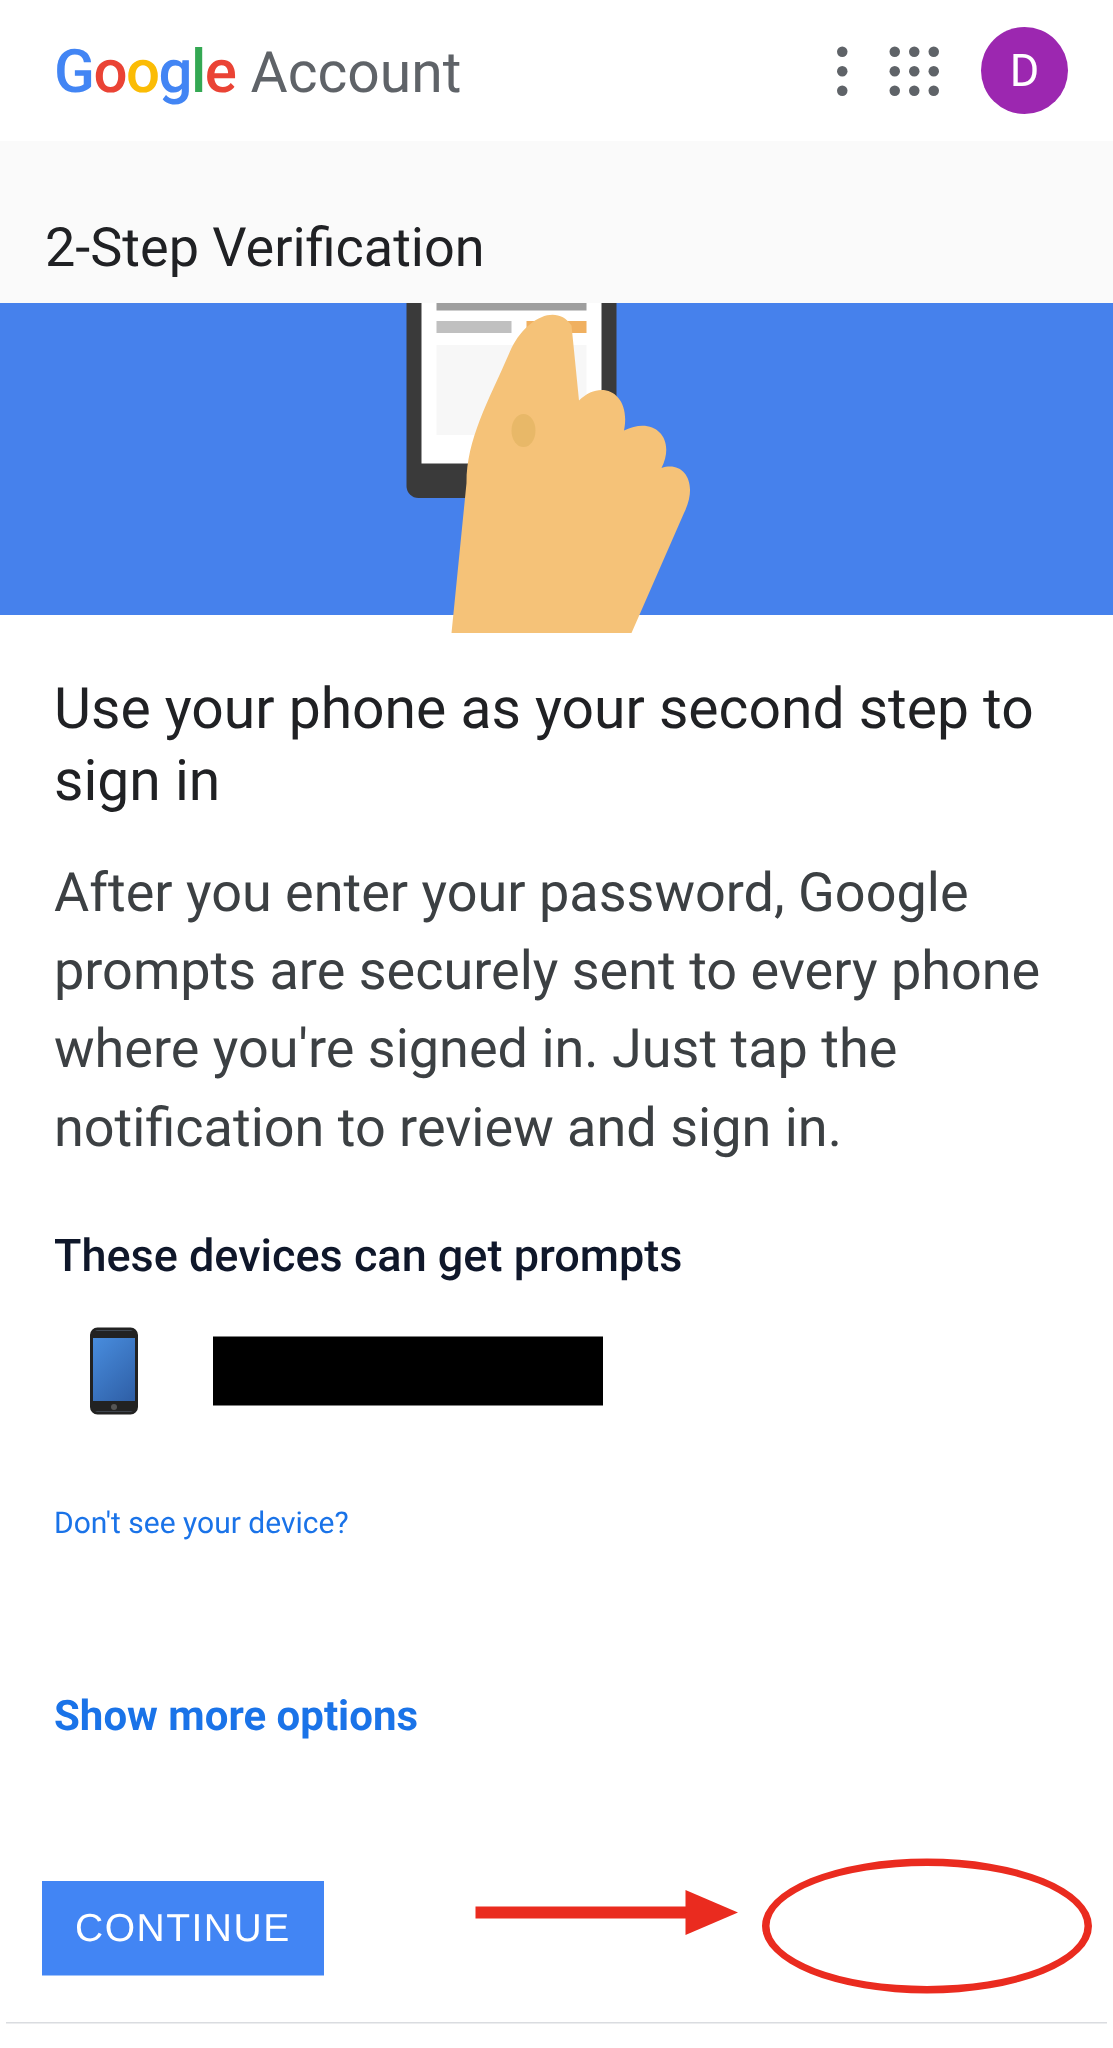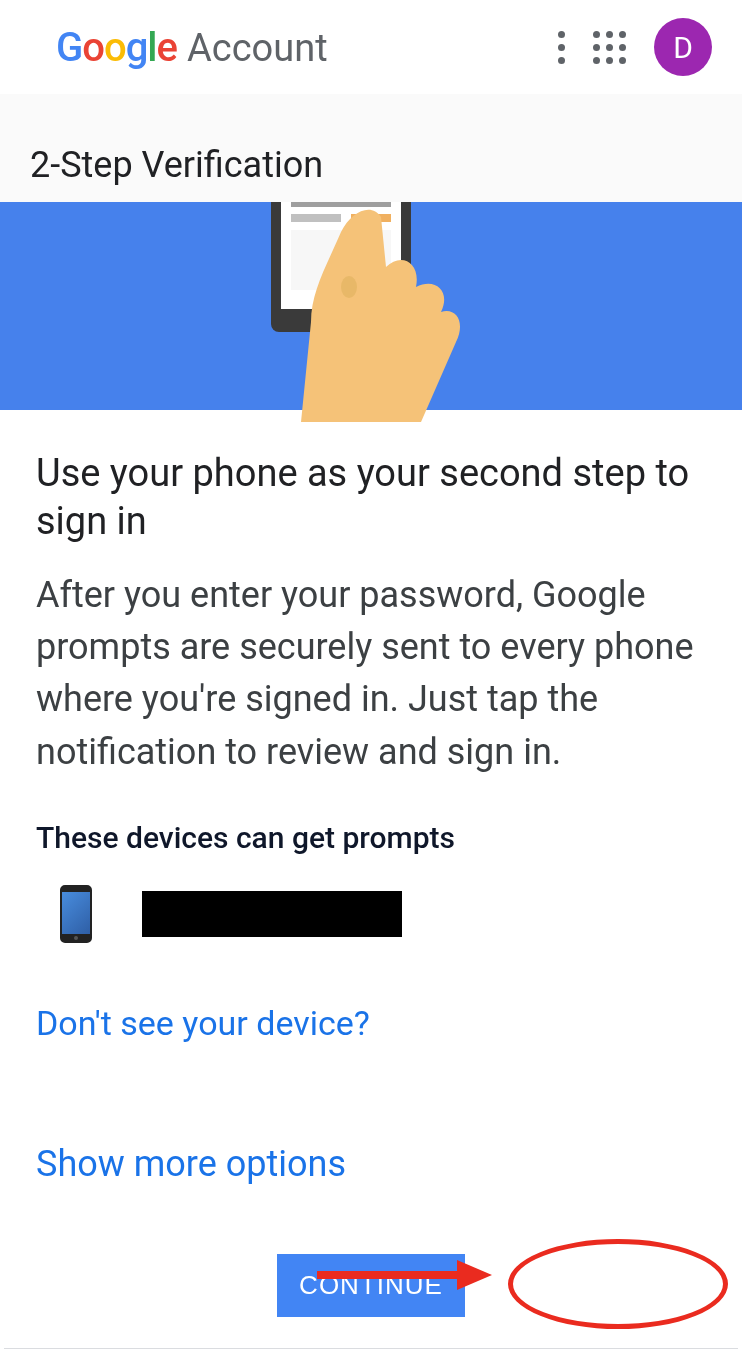--- a/index.html
+++ b/index.html
@@ -8,21 +8,21 @@
     background: #fff;
     width: 742px;
     height: 1365px;
     position: relative;
     overflow: hidden;
   }
   .header {
     display: flex;
     align-items: center;
     justify-content: space-between;
-    padding: 18px 30px 18px 56px;
+    padding: 18px 30px 18px 36px;
     background: #fff;
   }
   .logo-group {
     display: flex;
     align-items: baseline;
     gap: 10px;
   }
   .google-logo {
     font-size: 40px;
     font-weight: 500;
@@ -147,38 +147,38 @@
     width: 4px; height: 4px; border-radius: 50%; background: #555;
     z-index: 2;
   }
   .redacted {
     width: 260px;
     height: 46px;
     background: #000;
   }
   .link {
     color: #1a73e8;
-    font-size: 34px;
+    font-size: 20px;
     cursor: pointer;
     display: block;
   }
   .link.bold {
-    font-weight: 400;
-    font-size: 36px;
+    font-weight: 700;
+    font-size: 28px;
   }
   .link-gap {
     margin-bottom: 100px;
   }
   .footer-actions {
     position: absolute;
     bottom: 48px;
     right: 28px;
     left: 28px;
     display: flex;
-    justify-content: center;
+    justify-content: flex-start;
     align-items: center;
   }
   .continue-btn {
     background: #4285F4;
     color: #fff;
     border: none;
     padding: 16px 22px;
     font-size: 26px;
     font-weight: 500;
     letter-spacing: 1px;

